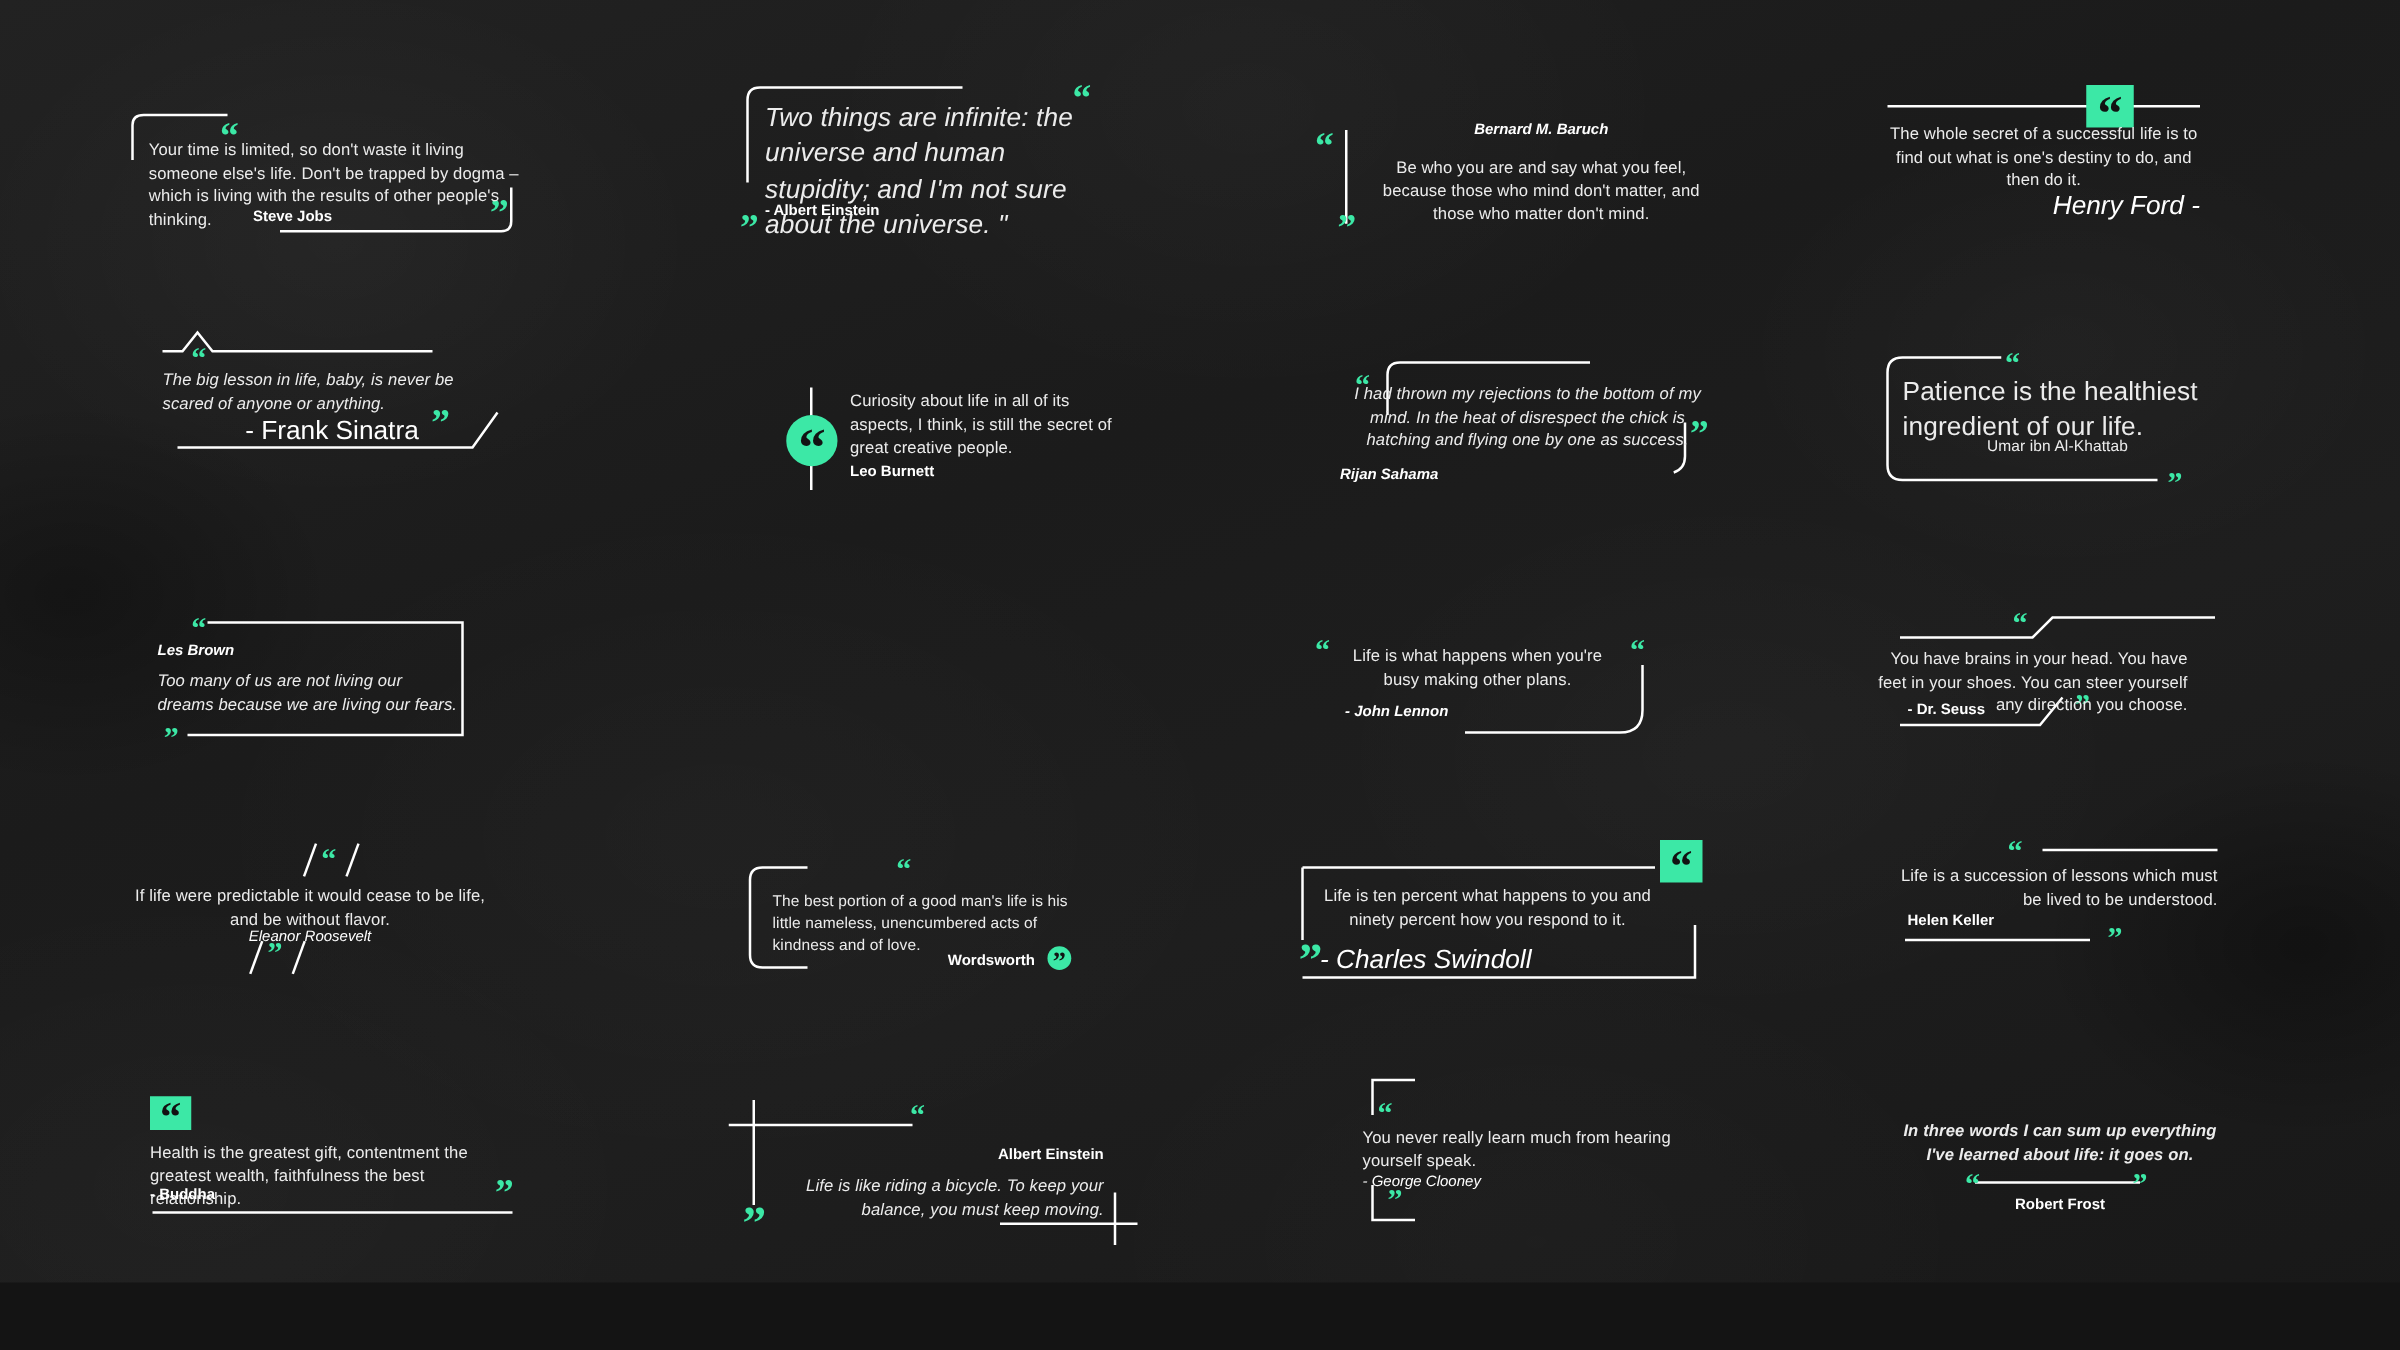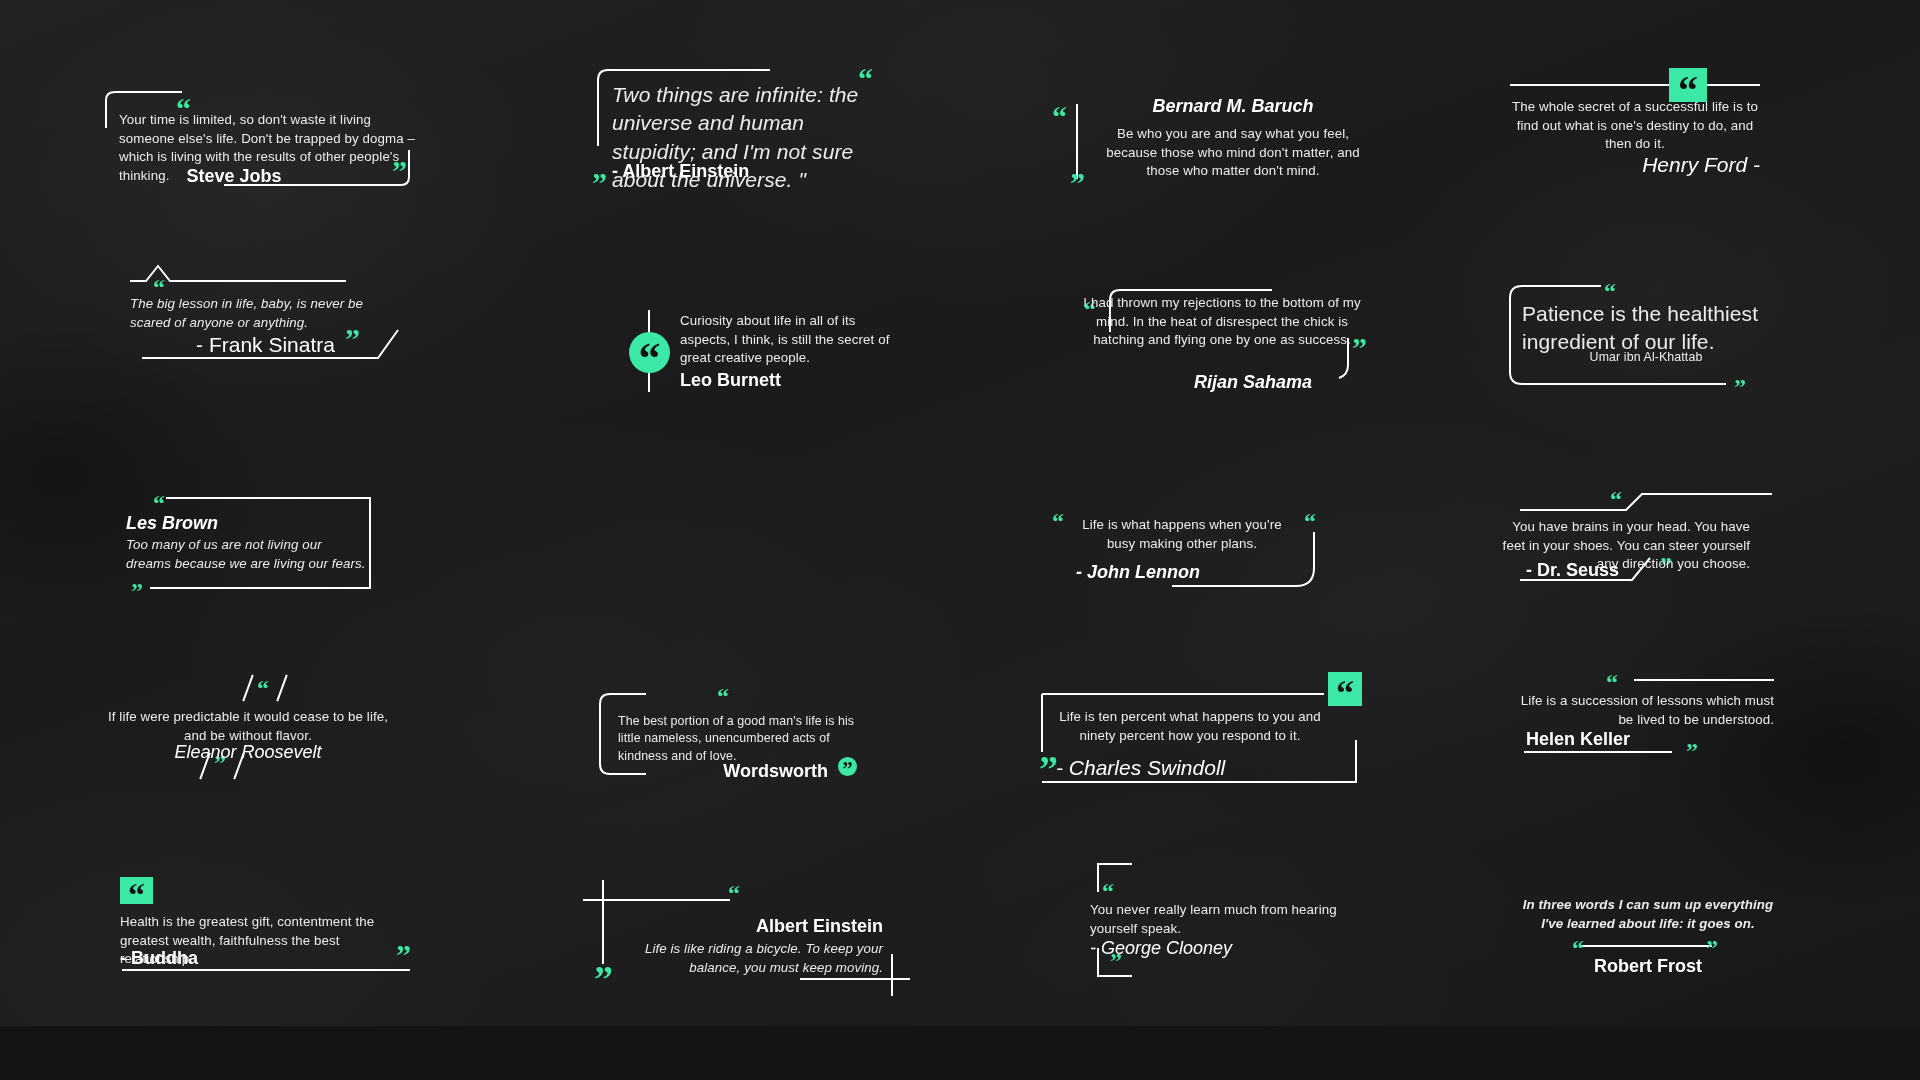--- a/index.html
+++ b/index.html
@@ -33,21 +33,21 @@
     pointer-events:none;
   }
 
   #grid{ position:absolute; inset:0; }
 
   .cell{ position:absolute; }
 
   
   .qtext{ font-size:13.3px; line-height:1.40; color:#ececec; letter-spacing:.1px; }
   .qtext.it{ font-style:italic; }
-  .auth{ font-size:18px; color:#ffffff; }
+  .auth{ font-size:12px; color:#ffffff; }
   .auth.b{ font-weight:bold; }
   .auth.bi{ font-weight:bold; font-style:italic; }
   .auth.i{ font-style:italic; }
   .big{ font-size:21px; line-height:1.35; }
   .small{ font-size:12.4px; }
 
   
   .qm{
     color:#3ce8a6; font-family:"Liberation Serif", serif;
     font-weight:bold; line-height:.62; display:inline-block;
@@ -153,22 +153,22 @@
     <div class="auth b" style="position:absolute; left:72px; top:64px;">Leo Burnett</div>
   </div>
 
   <div class="cell" style="left:1062px; top:280px; width:320px; height:115px;">
     <svg class="frame" style="left:0; top:0; width:320px; height:115px;">
       <path d="M48,52 L48,20 Q48,10 58,10 L210,10"></path>
       <path d="M286,58 L286,85 Q286,95 277,98"></path>
     </svg>
     <span class="qm open s11" style="left:22px; top:22px;"></span>
     <span class="qm close s14" style="left:290px; top:59px;"></span>
-    <div class="qtext" style="position:absolute; left:10px; top:14px; width:300px; text-align:center;">I had thrown my rejections to the bottom of my mind. In the heat of disrespect the chick is hatching and flying one by one as success.</div>
-    <div class="auth bi" style="position:absolute; left:10px; top:92px; width:240px; text-align:right;">Rijan Sahama</div>
+    <div class="qtext" style="position:absolute; left:10px; top:26px; width:300px; text-align:center;font-style:italic;">I had thrown my rejections to the bottom of my mind. In the heat of disrespect the chick is hatching and flying one by one as success.</div>
+    <div class="auth bi" style="position:absolute; left:10px; top:92px; width:240px; text-align:left;">Rijan Sahama</div>
   </div>
 
   <div class="cell" style="left:1500px; top:272px; width:290px; height:125px;">
     <svg class="frame" style="left:0; top:0; width:290px; height:125px;">
       <path d="M101,14 L22,14 Q10,14 10,26 L10,100 Q10,112 22,112 L226,112"></path>
     </svg>
     <span class="qm open s11" style="left:104px; top:12px;"></span>
     <span class="qm close s11" style="left:234px; top:108px;"></span>
     <div class="qtext big" style="position:absolute; left:22px; top:28px; width:248px; ">Patience is the healthiest ingredient of our life.</div>
     <div class="qtext small" style="position:absolute; left:22px; top:77px; width:248px; text-align:center;">Umar ibn Al-Khattab</div>

